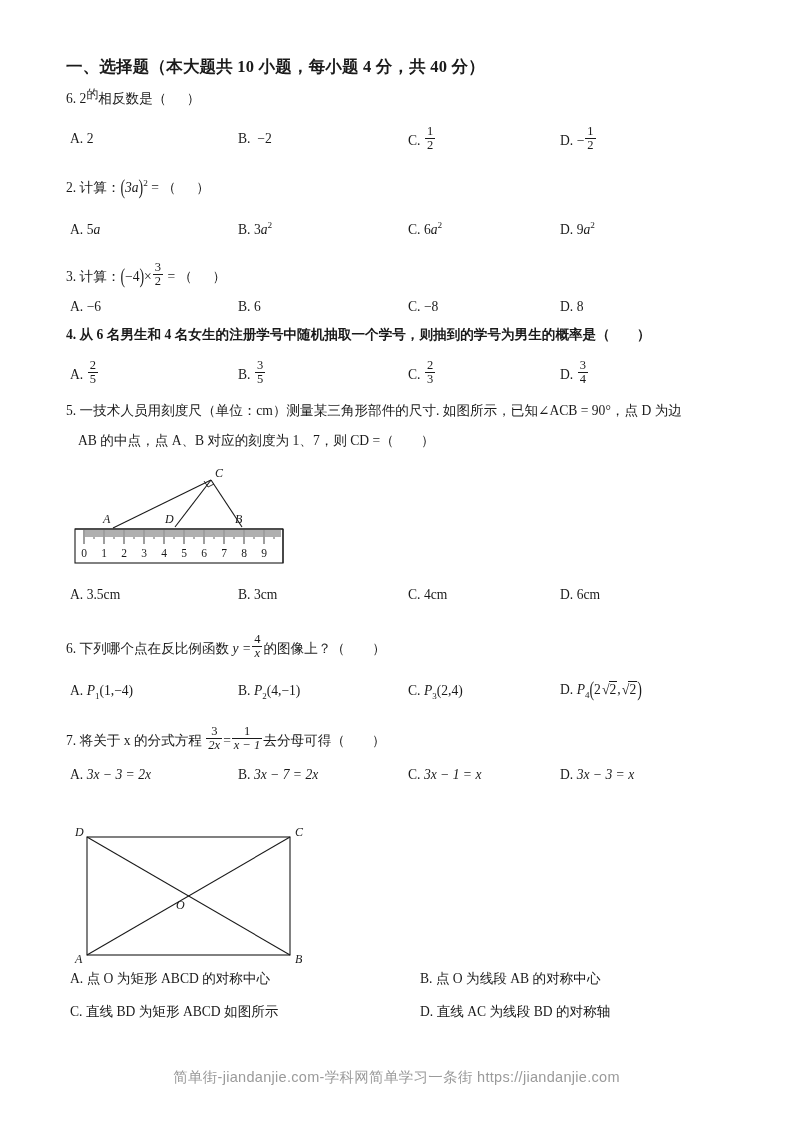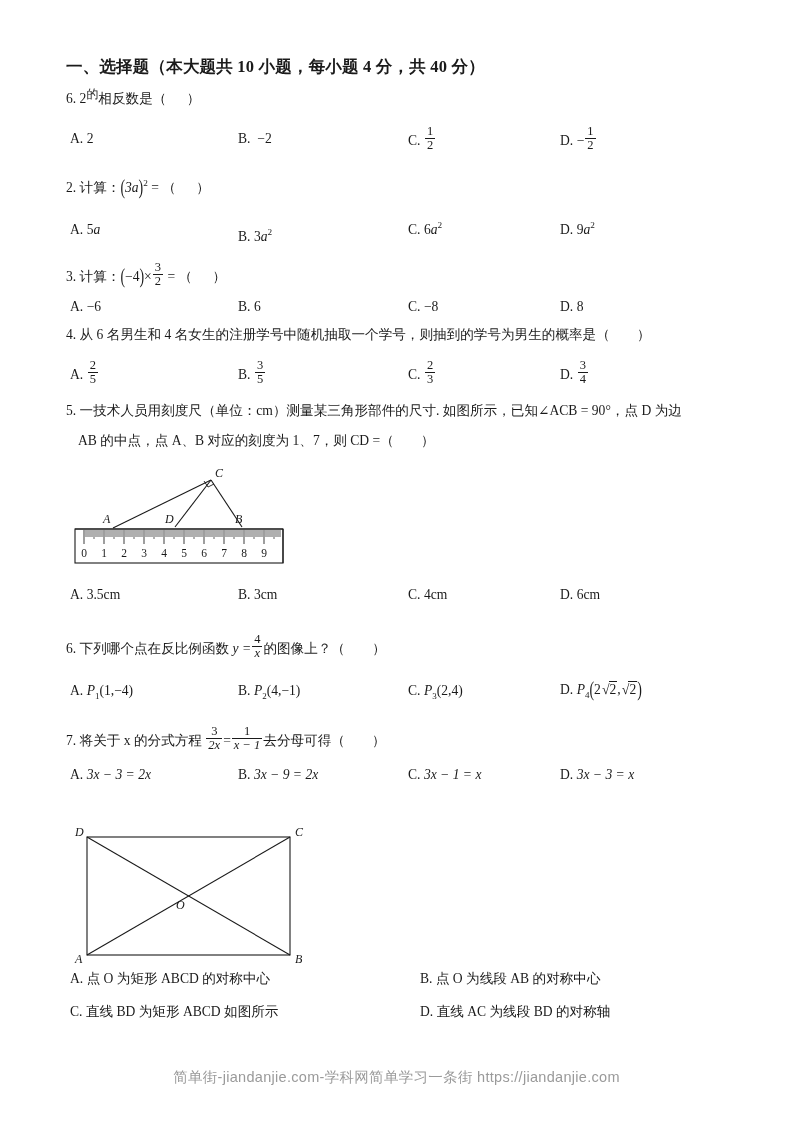--- a/index.html
+++ b/index.html
@@ -163,21 +163,21 @@
   <div class="qline" style="top:178px;">
     <span>2. 计算：</span><span class="bigparen"><span class="pl">(</span><span class="mathvar">3a</span><span class="pr">)</span><span class="sup">2</span></span>
     <span>=</span>
     <span>（</span><span class="paren-blank">&nbsp;&nbsp;</span><span>）</span>
   </div>
 
   <div class="opt" style="left:70px; top:220px;">
     <span>A.</span>
     <span>5</span><span class="mathvar">a</span><span class="sup"></span>
   </div>
-  <div class="opt" style="left:238px; top:227px;">
+  <div class="opt" style="left:238px; top:220px;">
     <span>B.</span>
     <span>3</span><span class="mathvar">a</span><span class="sup">2</span>
   </div>
   <div class="opt" style="left:408px; top:220px;">
     <span>C.</span>
     <span>6</span><span class="mathvar">a</span><span class="sup">2</span>
   </div>
   <div class="opt" style="left:560px; top:220px;">
     <span>D.</span>
     <span>9</span><span class="mathvar">a</span><span class="sup">2</span>
@@ -202,21 +202,21 @@
   </div>
   <div class="opt" style="left:408px; top:300px;">
     <span>C.</span>
     <span>−8</span>
   </div>
   <div class="opt" style="left:560px; top:300px;">
     <span>D.</span>
     <span>8</span>
   </div>
 
-  <div class="qline" style="top:328px;">4. 从 6 名男生和 4 名女生的注册学号中随机抽取一个学号，则抽到的学号为男生的概率是（　　）</div>
+  <div class="qline" style="top:328px;font-weight:bold;">4. 从 6 名男生和 4 名女生的注册学号中随机抽取一个学号，则抽到的学号为男生的概率是（　　）</div>
 
   <div class="opt" style="left:70px; top:360px;">
     <span>A.</span>
     <span class="frac">
       <span class="num">2</span>
       <span class="den">5</span>
     </span>
   </div>
   <div class="opt" style="left:238px; top:360px;">
     <span>B.</span>
@@ -442,21 +442,21 @@
         <span class="den mathvar">x − 1</span>
       </span><span>去分母可得（　　）</span>
   </div>
 
   <div class="opt italic" style="left:70px; top:768px;">
     <span style="font-style:normal">A.</span>
     <span>3x − 3 = 2x</span>
   </div>
   <div class="opt italic" style="left:238px; top:768px;">
     <span style="font-style:normal">B.</span>
-    <span>3x − 9 = 2x</span>
+    <span>3x − 7 = 2x</span>
   </div>
   <div class="opt italic" style="left:408px; top:768px;">
     <span style="font-style:normal">C.</span>
     <span>3x − 1 = x</span>
   </div>
   <div class="opt italic" style="left:560px; top:768px;">
     <span style="font-style:normal">D.</span>
     <span>3x − 3 = x</span>
   </div>
 

